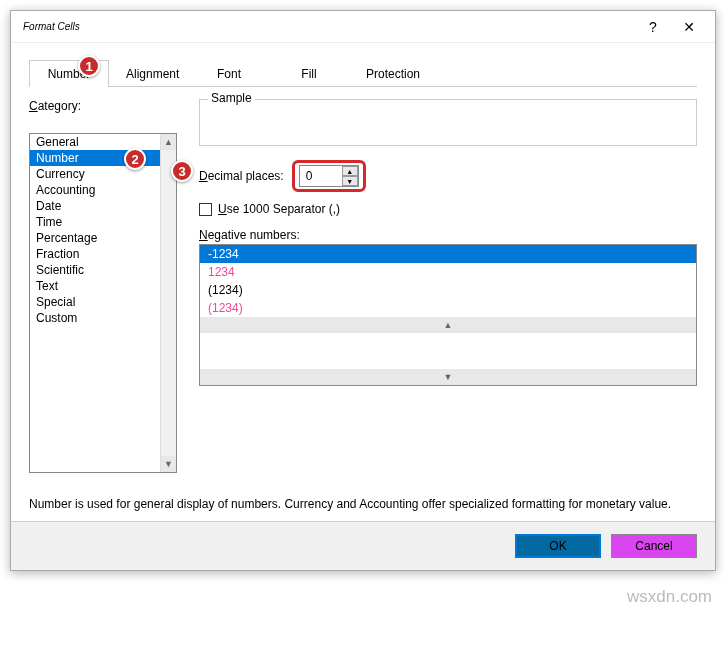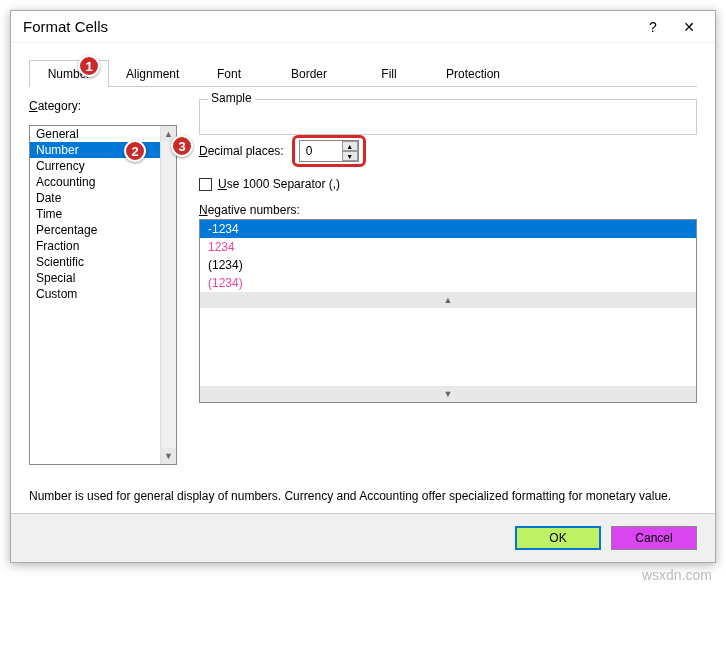--- a/index.html
+++ b/index.html
@@ -1,96 +1,96 @@
 <!DOCTYPE html>
 <html><head>
 <meta charset="utf-8">
 <style>
   * { box-sizing: border-box; font-family: 'Segoe UI', Tahoma, sans-serif; font-size: 12px; }
   body { margin: 0; padding: 10px; background: #fff; }
   .dialog { width: 706px; border: 1px solid #aaa; background: #fff; box-shadow: 0 2px 10px rgba(0,0,0,0.3); }
   .titlebar { display: flex; align-items: center; height: 32px; padding: 0 8px 0 12px; border-bottom: 1px solid #eee; }
-  .titlebar .title { flex: 1; font-size: 15px; }
+  .titlebar .title { flex: 1; font-size: 10px; font-style: italic; }
   .titlebar .btn { width: 36px; height: 24px; display: flex; align-items: center; justify-content: center; font-size: 14px; }
   .body { padding: 16px 18px 8px 18px; }
   .tabs { display: flex; border-bottom: 1px solid #ccc; margin-bottom: 12px; }
   .tab { padding: 6px 16px; border: 1px solid transparent; border-bottom: none; position: relative; top: 1px; cursor: default; text-align:center; }
   .tab.active { border-color: #ccc; background: #fff; }
   .tab:nth-child(1){width:80px;} .tab:nth-child(2){width:80px;text-align:center;} .tab:nth-child(3){width:80px;}
   .tab:nth-child(4){width:80px;} .tab:nth-child(5){width:80px;} .tab:nth-child(6){width:80px;}
   .content { display: flex; gap: 22px; }
   .left { width: 148px; }
   .label-u { text-decoration: underline; text-decoration-color: #000; }
-  .listbox { border: 1px solid #888; height: 340px; overflow: hidden; position: relative; margin-top:12px;}
+  .listbox { border: 1px solid #888; height: 340px; overflow: hidden; position: relative; margin-top:20px;}
   .listbox .item { padding: 1px 6px; cursor: default; }
   .listbox .item.selected { background: #0078d7; color: #fff; }
   .listbox .scrollbar { position: absolute; right: 0; top: 0; bottom: 0; width: 16px; background: #f0f0f0; border-left:1px solid #ddd;}
   .scrollbar .arr { height: 16px; background:#e8e8e8; display:flex;align-items:center;justify-content:center;font-size:9px;color:#666;}
   .scrollbar .arr.dn{position:absolute;bottom:0;left:0;right:0;}
   .right { flex: 1; }
-  .sample-box { border: 1px solid #ccc; height: 36px; position: relative; padding: 4px 8px; }
+  .sample-box { border: 1px solid #ccc; height: 47px; position: relative; padding: 4px 8px; margin-bottom: 14px;}
   .sample-box .lab { position: absolute; top: -9px; left: 8px; background:#fff; padding:0 3px;}
   .decimal-row { display: flex; align-items: center; gap: 8px; margin-bottom: 10px;}
   .spinner-wrap { position:relative; }
   .spinner { width: 60px; height:22px; border:1px solid #888; padding:2px 18px 2px 6px; font-size:12px;}
   .spin-btns{position:absolute;right:1px;top:1px;bottom:1px;width:16px;display:flex;flex-direction:column;}
   .spin-btns div{flex:1;background:#e8e8e8;border:1px solid #999;display:flex;align-items:center;justify-content:center;font-size:7px;}
   .highlight{border:3px solid #d62828;border-radius:6px;padding:2px 4px;}
   .check-row { display:flex; align-items:flex-end; gap:6px; margin-bottom:12px;}
   .chk{width:13px;height:13px;border:1px solid #333;}
-  .neg-list { border:1px solid #888; height:184px; position:relative; margin-top:2px;}
+  .neg-list { border:1px solid #888; height:142px; position:relative; margin-top:2px;}
   .neg-list .item{padding:2px 8px;}
   .neg-list .item.sel{background:#0078d7;color:#fff;}
   .neg-list .red{color:#ec4899;}
   .desc{margin-top:22px; line-height:1.5;}
   .footer{border-top:1px solid #ccc;padding:12px 18px;display:flex;justify-content:flex-end;gap:10px;background:#f0f0f0;}
   .btn-ft{width:86px;height:24px;border:1px solid #888;background:#d946ef;display:flex;align-items:center;justify-content:center;}
-  .btn-ft.ok{border:2px solid #0078d7;background:#bef264;}
+  .btn-ft.ok{border:2px solid #0078d7;background:#0369a1;}
   .callout{position:absolute;width:22px;height:22px;border-radius:50%;background:#c92a2a;border:2px solid #fff;color:#fff;display:flex;align-items:center;justify-content:center;font-weight:bold;font-size:13px;box-shadow:0 1px 3px rgba(0,0,0,0.4);z-index:10;}
   .rel{position:relative;}
-  .watermark{text-align:right;color:#bbb;font-size:14px;margin-top:4px;padding-right:4px;}
+  .watermark{text-align:right;color:#bbb;font-size:17px;margin-top:16px;padding-right:4px;}
 </style>
 </head>
 <body>
 
 <div class="dialog">
   <div class="titlebar">
     <div class="title">Format Cells</div>
     <div class="btn">?</div>
     <div class="btn">✕</div>
   </div>
   <div class="body">
     <div class="tabs rel">
       <div class="tab active rel">
         <span>Number</span>
         <div class="callout" style="left:48px;top:-6px">1</div>
       </div>
       <div class="tab">Alignment</div>
       <div class="tab">Font</div>
-      <div class="tab">Border</div>
       <div class="tab">Fill</div>
       <div class="tab">Protection</div>
     </div>
 
     <div class="content">
       <div class="left rel">
         <span><span class="label-u">C</span><span>ategory:</span></span>
         <div class="listbox">
           <div class="item">General</div>
           <div class="item selected rel">
             <span>Number</span>
             <div class="callout" style="right:30px;top:-2px">2</div>
           </div>
           <div class="item">Currency</div>
           <div class="item">Accounting</div>
           <div class="item">Date</div>
           <div class="item">Time</div>
           <div class="item">Percentage</div>
           <div class="item">Fraction</div>
           <div class="item">Scientific</div>
+          <div class="item">Text</div>
           <div class="item">Special</div>
           <div class="item">Custom</div>
           <div class="scrollbar">
             <div class="arr">▲</div>
             <div class="arr dn">▼</div>
           </div>
         </div>
       </div>
 
       <div class="right">

